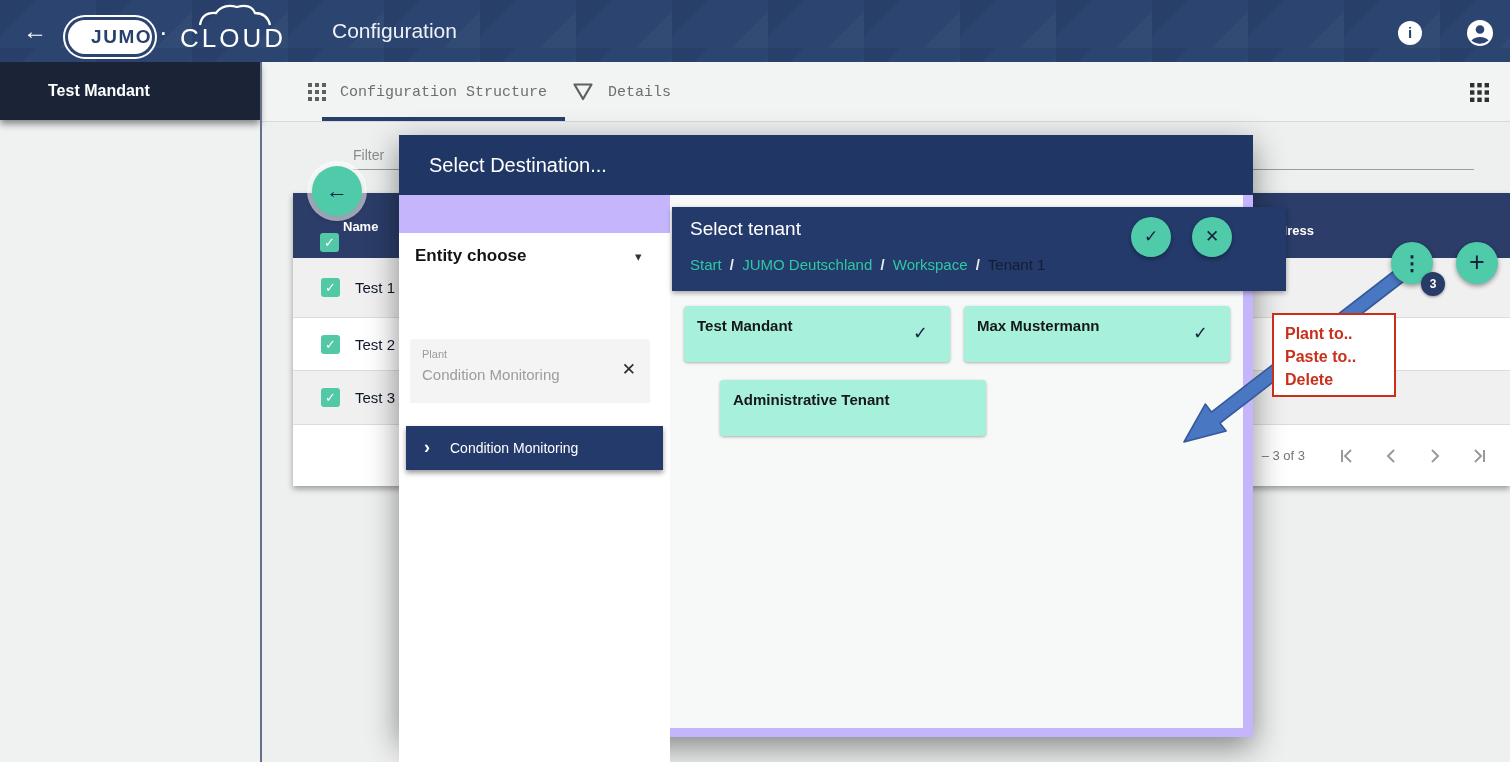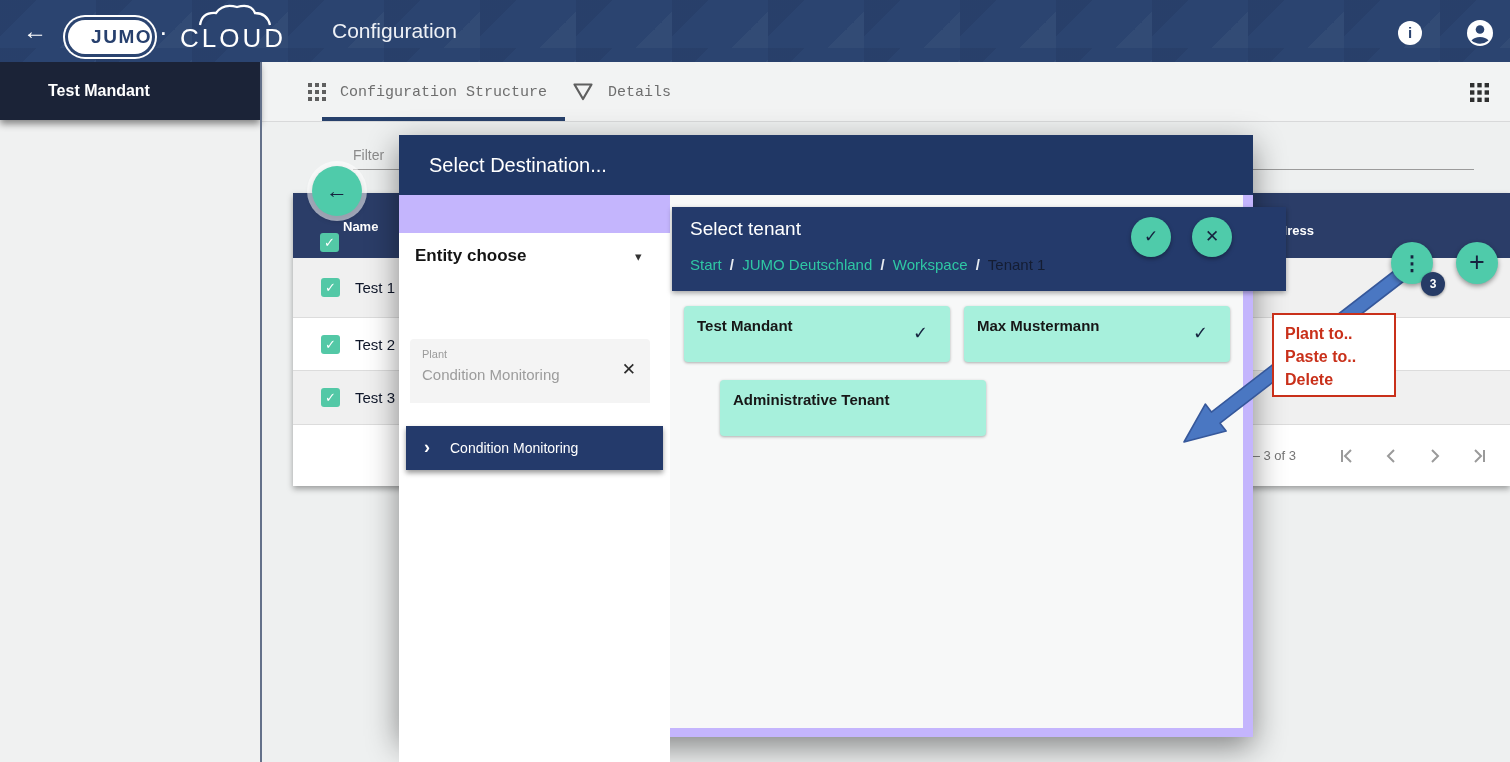--- a/index.html
+++ b/index.html
@@ -45,21 +45,21 @@
   
   .table { left:293px; top:193px; width:1217px; height:293px; background:#fff; z-index:5; box-shadow:0 3px 6px rgba(0,0,0,0.35); }
   .thead { position:absolute; left:0; top:0; width:100%; height:65px; background:#2b3d68; }
   .th-name { position:absolute; left:50px; top:26px; color:#fff; font-size:13px; font-weight:bold; }
   .th-address { position:absolute; left:969px; top:30px; color:#fff; font-size:13px; font-weight:bold; }
   .cbx { width:19px; height:19px; border-radius:3px; background:#53c8a6; color:#fff; font-size:13px; text-align:center; line-height:19px; cursor:pointer; flex:0 0 auto; }
   .thead .cbx { position:absolute; left:27px; top:40px; }
   .trow { position:absolute; left:0; width:100%; display:flex; align-items:center; padding-left:28px; gap:15px; border-bottom:1px solid #dcdcdc; }
   .trow .cell { color:#0f172a; font-size:15px; }
   .tfoot { position:absolute; left:0; top:232px; width:100%; height:61px; background:#fff; display:flex; align-items:center; justify-content:flex-end; padding-right:22px; }
-  .pg-range { color:#757575; font-size:13px; margin-right:42px; }
+  .pg-range { color:#757575; font-size:13px; margin-right:33px; }
   .pg-btn { width:18px; height:18px; margin-left:26px; cursor:pointer; }
 
   
   .round { border-radius:50%; background:#4fcbaa; color:#16233f; text-align:center; cursor:pointer;
     box-shadow:0 2px 5px rgba(0,0,0,0.4); z-index:50; }
   .back-circle { left:312px; top:166px; width:50px; height:50px; font-size:22px; line-height:50px; z-index:20;
     box-shadow:0 0 0 5px rgba(255,255,255,0.55), 0 3px 6px rgba(0,0,0,0.35); }
   .kebab-btn { left:1391px; top:242px; width:42px; height:42px; font-size:20px; line-height:42px; font-weight:bold; }
   .plus-btn  { left:1456px; top:242px; width:42px; height:42px; font-size:27px; line-height:40px; }
   .count-badge { left:1421px; top:272px; width:24px; height:24px; border-radius:50%; background:#263b66; color:#fff;

